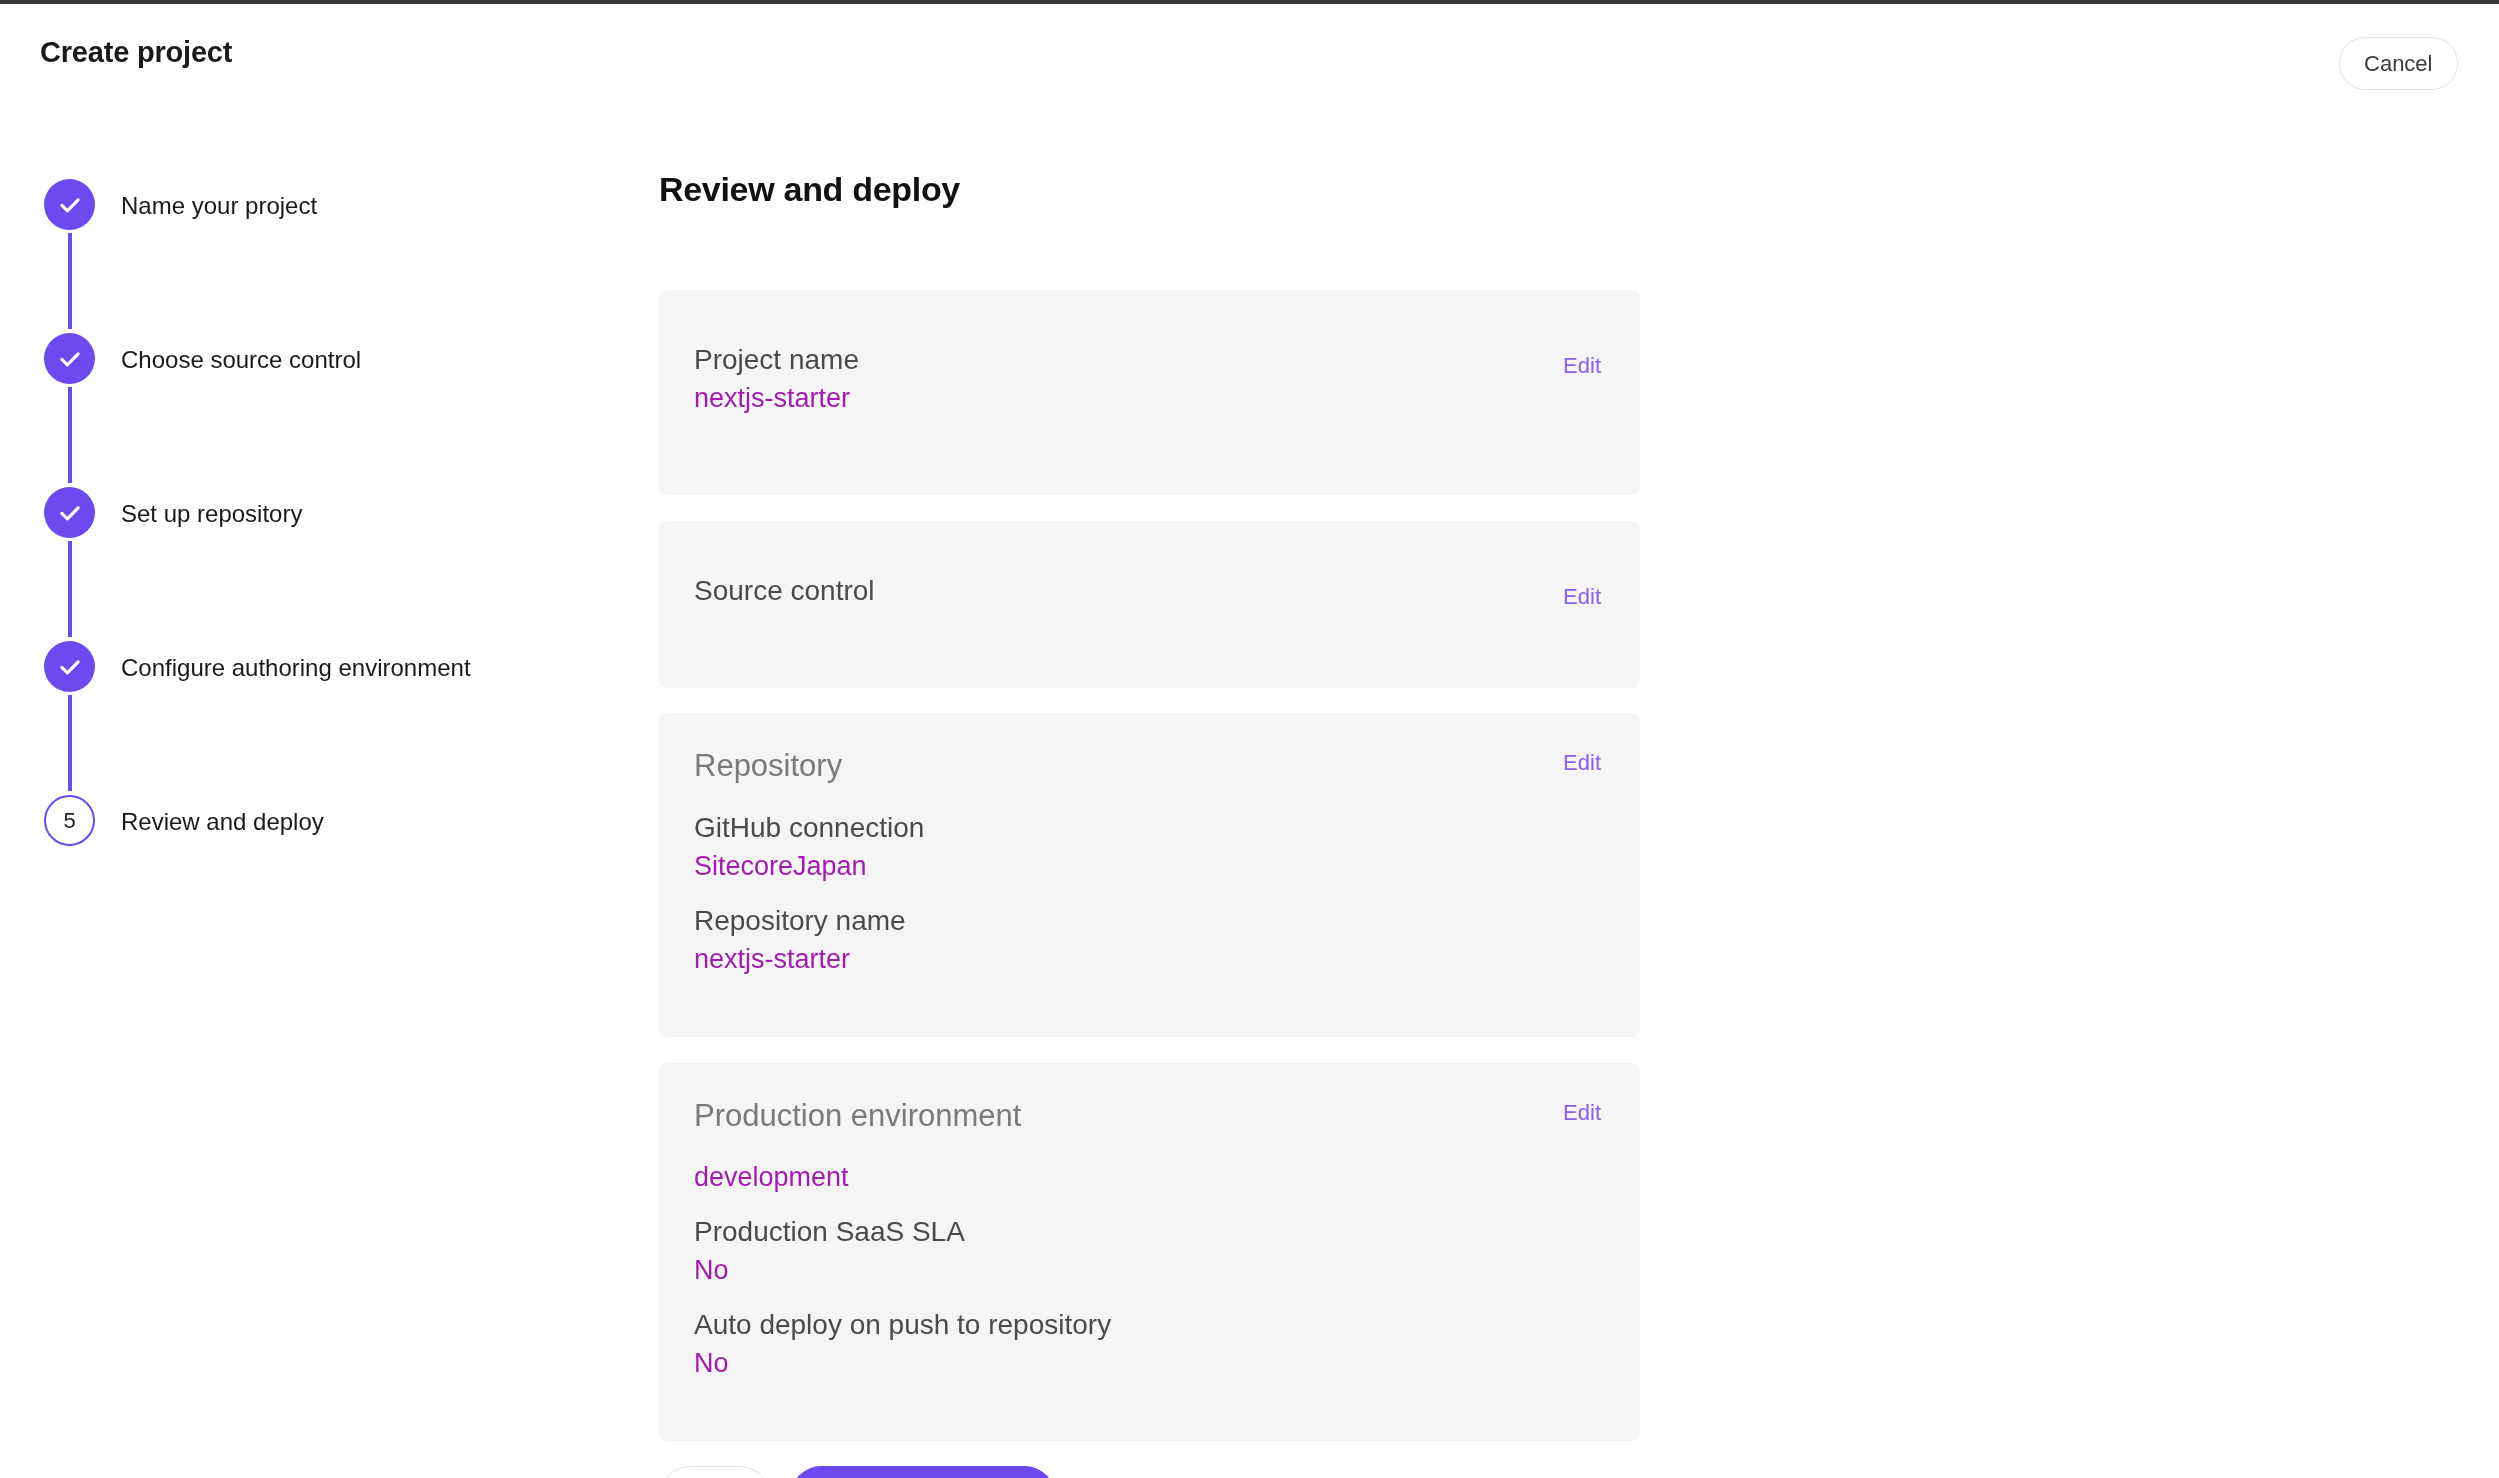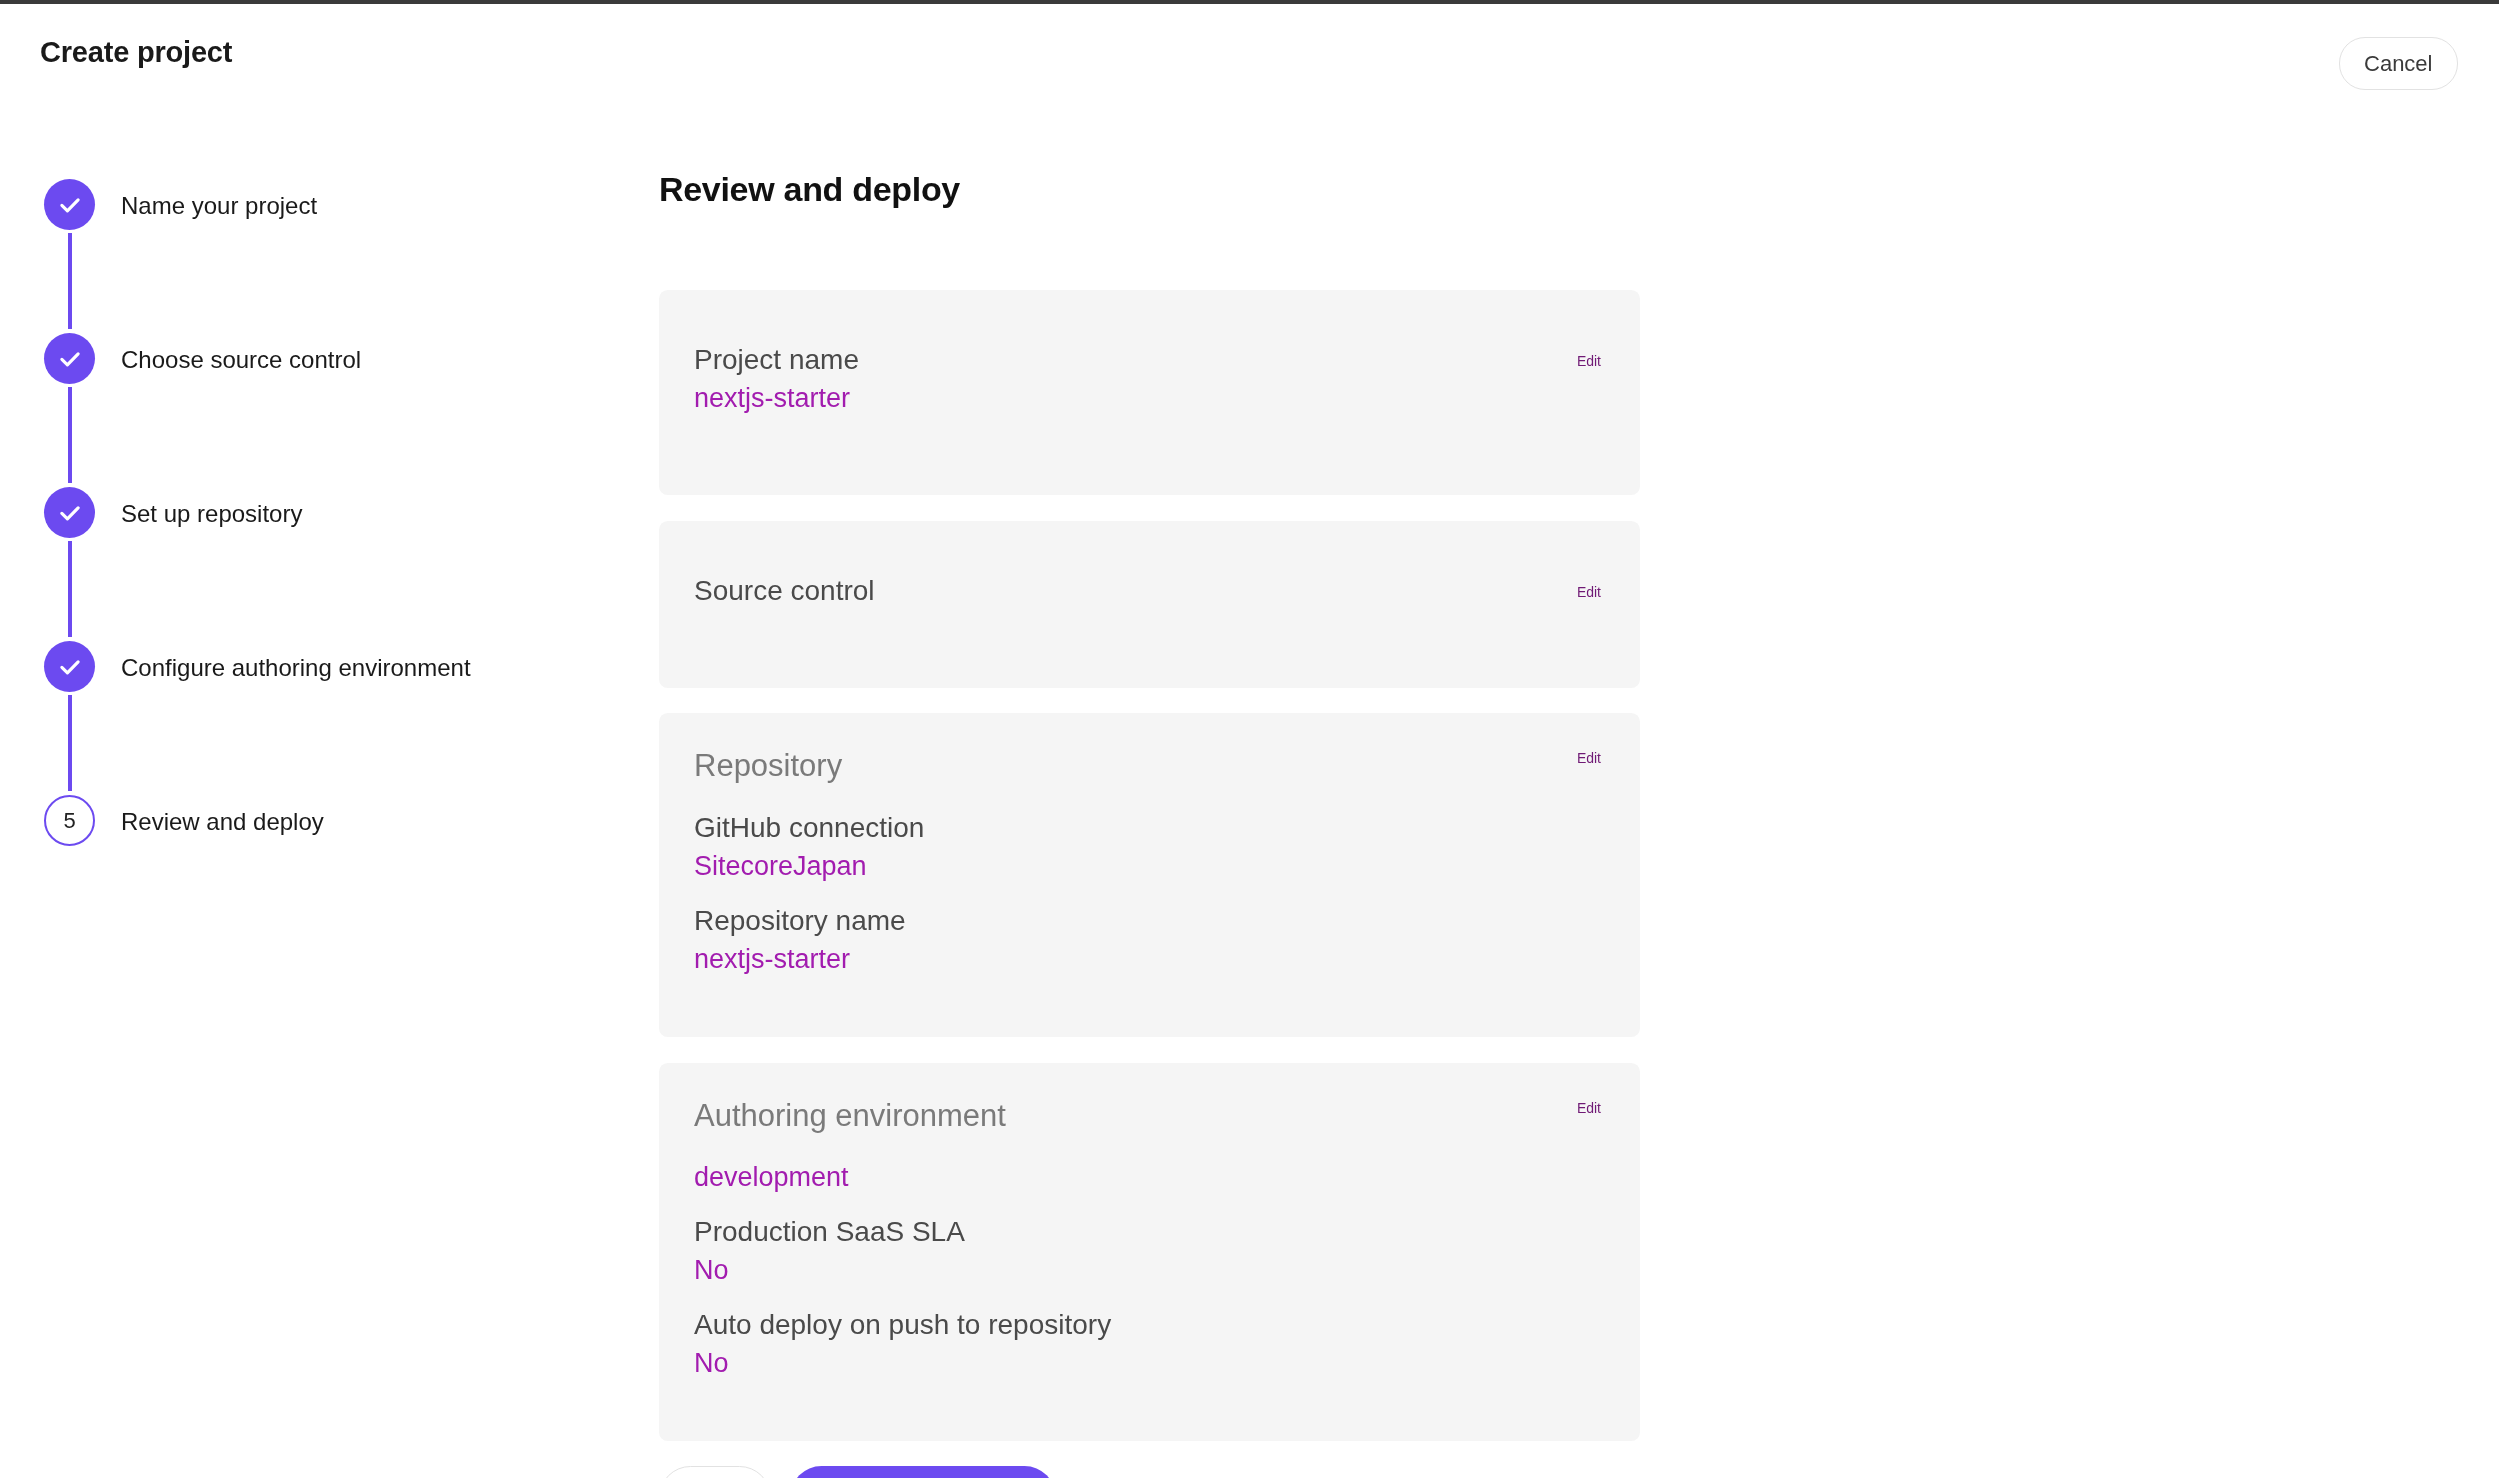--- a/index.html
+++ b/index.html
@@ -169,22 +169,22 @@
   .field-value {
     font-size: 27px;
     color: #a21caf;
   }
 
   .simple-field .field-label { color: #4a4a4a; }
 
   .edit-link {
     position: absolute;
     right: 39px;
-    font-size: 14px;
-    color: #701a75;
+    font-size: 22px;
+    color: #8b5cf6;
     text-decoration: none;
     cursor: pointer;
     font-weight: 400;
   }
 
   
   .card.simple .edit-link { top: 63px; }
   .card.titled .edit-link { top: 37px; }
 
   .card.simple { padding: 54px 39px 58px 35px; }
@@ -313,21 +313,21 @@
         <div class="field-value">SitecoreJapan</div>
       </div>
       <div class="field">
         <div class="field-label">Repository name</div>
         <div class="field-value">nextjs-starter</div>
       </div>
       <a class="edit-link">Edit</a>
     </div>
 
     <div class="card titled">
-      <div class="card-heading">Authoring environment</div>
+      <div class="card-heading">Production environment</div>
       <div class="field">
         <div class="field-value">development</div>
       </div>
       <div class="field">
         <div class="field-label">Production SaaS SLA</div>
         <div class="field-value">No</div>
       </div>
       <div class="field">
         <div class="field-label">Auto deploy on push to repository</div>
         <div class="field-value">No</div>

